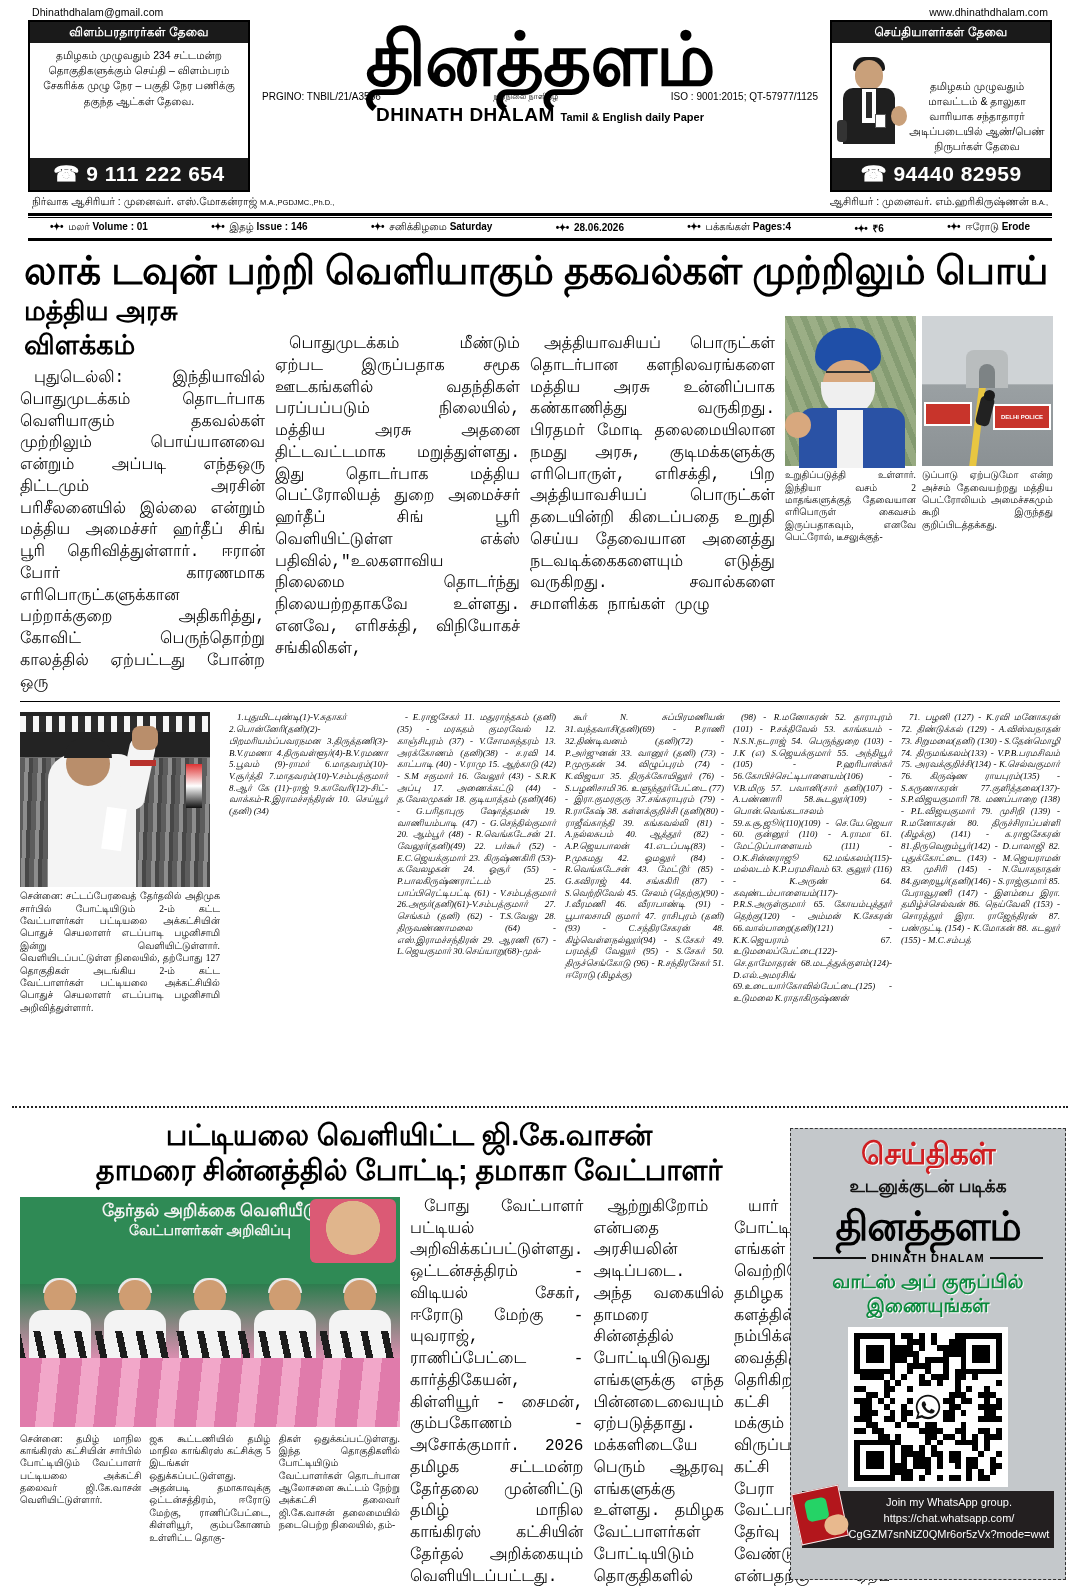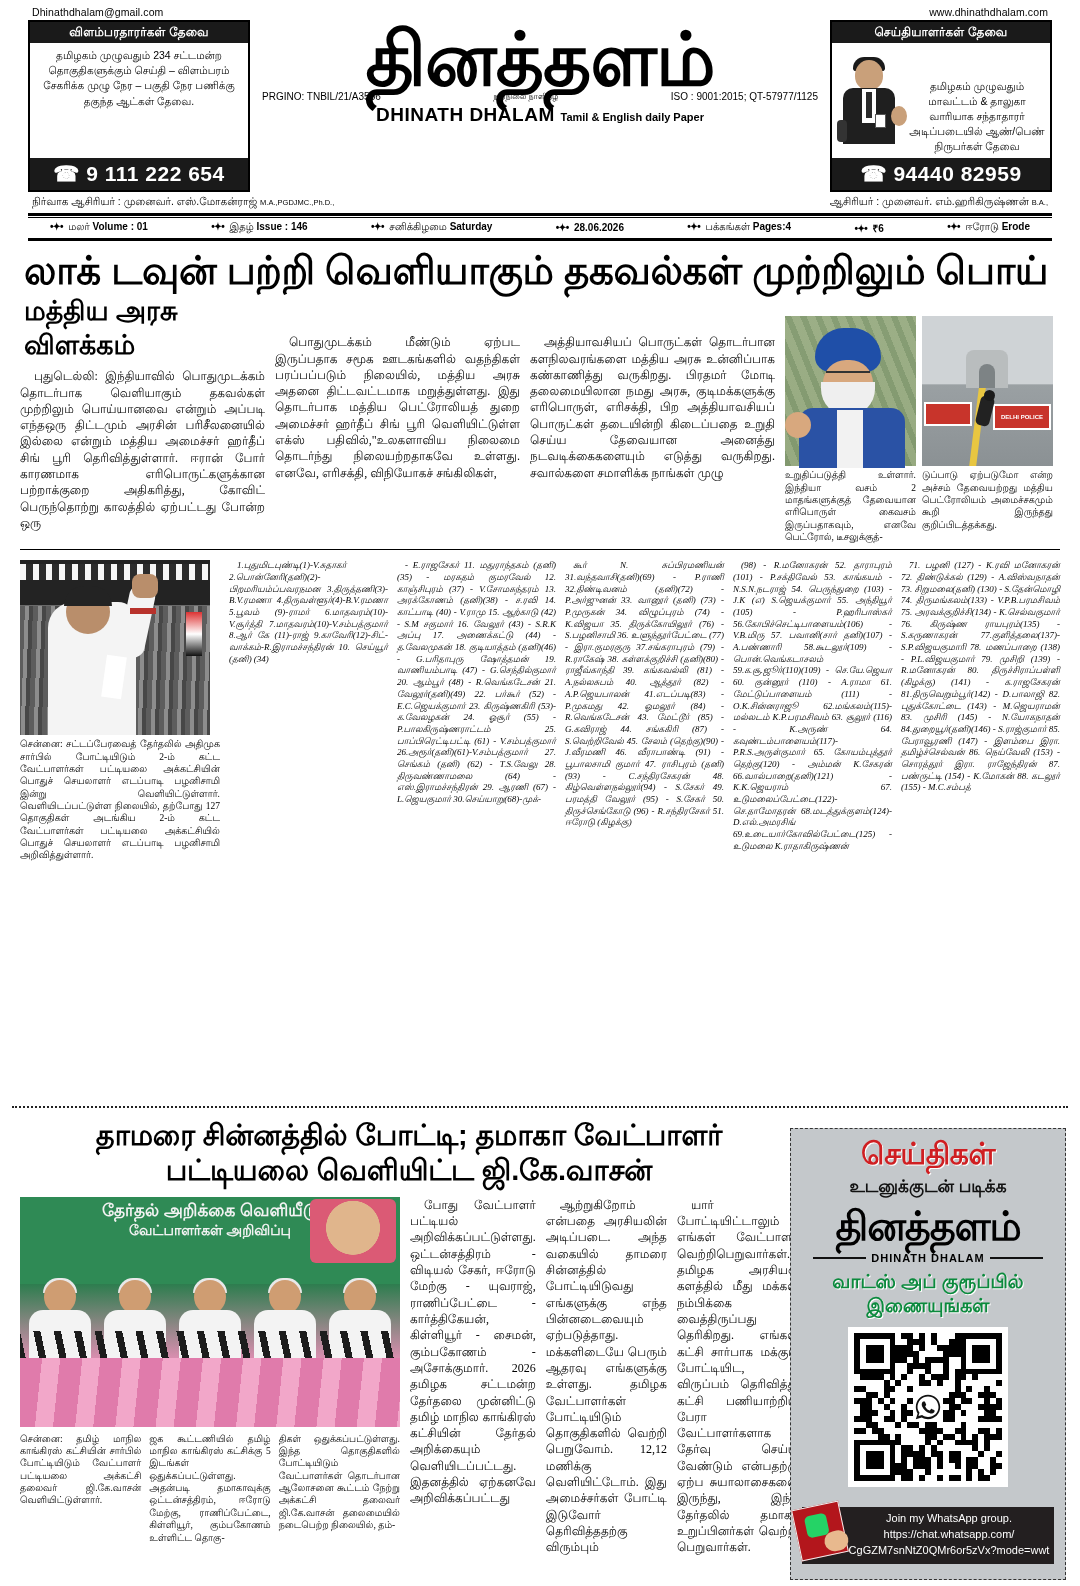--- a/index.html
+++ b/index.html
@@ -76,22 +76,22 @@
                padding:8px 10px 2px; letter-spacing:-.4px; }
   .headline2 { text-align:center; font-size:37px; font-weight:bold; line-height:1.1;
                padding:6px 10px 6px; letter-spacing:-.3px; }
   .headline3 { text-align:center; font-size:29px; font-weight:bold; line-height:1.22;
                padding:8px 10px 6px; letter-spacing:-.2px; }
   .subhead { font-size:27px; font-weight:bold; padding:2px 0 4px 4px; }
 
   
   .art1 { display:grid; grid-template-columns:1fr 1fr 1fr 275px;
           gap:10px; padding:0 6px; }
-  .col-text { font-size:12px; line-height:1.36; text-align:justify;
-              font-family:Liberation Serif, serif; }
+  .col-text { font-size:16px; line-height:1.36; text-align:justify;
+              font-family:Liberation Mono, monospace; }
   .col-text p { text-indent:14px; margin-bottom:1px; }
 
   
   .ph-minister { height:150px; width:131px; background:linear-gradient(#cfd8c4,#b9c4ab); position:relative;}
   .ph-minister .plant { position:absolute; inset:0; background:
       repeating-linear-gradient(68deg,#6f8a5a 0 6px, #8ba172 6px 14px); opacity:.75;}
   .ph-minister .turban { position:absolute; left:30px; top:12px; width:66px; height:44px;
       background:#1f4fa8; border-radius:34px 34px 18px 18px;}
   .ph-minister .face { position:absolute; left:38px; top:44px; width:50px; height:48px;
       background:#d8a87e; border-radius:24px 24px 26px 26px;}
@@ -200,21 +200,21 @@
   .botad .t3 { color:#0b8a3d; font-size:19px; font-weight:bold; margin-top:7px;
                text-shadow:1px 1px 0 #fff;}
   .botad .t4 { color:#0b8a3d; font-size:19px; font-weight:bold; text-shadow:1px 1px 0 #fff;}
   .qr { width:160px; height:160px; background:#fff; margin-top:8px; position:relative;
         padding:6px; }
   .qr .mod { position:absolute; background:#000; }
   .qr .wa { position:absolute; left:50%; top:50%; transform:translate(-50%,-50%);
             width:42px; height:42px; background:#fff; border-radius:50%;
             display:flex; align-items:center; justify-content:center; }
   .qr .wa svg { width:30px; height:30px; }
-  .joinbar { width:252px; background:#231f20; color:#fff; margin-top:20px;
+  .joinbar { width:252px; background:#231f20; color:#fff; margin-top:4px;
              font-size:11px; text-align:center; padding:4px 2px 5px 44px;
              line-height:1.45; position:relative;}
   .joinbar .phoneimg { position:absolute; left:-6px; top:-2px; width:48px; height:52px;
              background:#b3161c; transform:rotate(-12deg); border:1px solid #eee;}
   .joinbar .phoneimg .scr { position:absolute; left:10px; top:8px; width:22px; height:22px;
              background:#25d366; border-radius:5px;}
   .joinbar .phoneimg .fing { position:absolute; right:-3px; bottom:2px; width:24px;
              height:20px; background:#e8b98e; border-radius:10px;}
   .hrule { border-top:1.5px solid #000; margin:6px 6px; }
   .hrule-dot { border-top:2px dotted #222; margin:6px 6px; }
@@ -470,22 +470,22 @@
 86. நெய்வேலி (153) - சொரத்தூர் இரா. ராஜேந்திரன்
 87. பண்ருட்டி (154) - K.மோகன்
 88. கடலூர் (155) - M.C.சம்பத்</p>
     </div>
   </div>
 
   <div class="hrule-dot" style="position:absolute; left:6px; right:6px; top:1100px;"></div>
 
   <div style="position:absolute; left:14px; top:1110px; width:790px;">
     <div class="headline3">
+      <div>பட்டியலை வெளியிட்ட ஜி.கே.வாசன்</div>
       <div>தாமரை சின்னத்தில் போட்டி; தமாகா வேட்பாளர்</div>
-      <div>பட்டியலை வெளியிட்ட ஜி.கே.வாசன்</div>
     </div>
     <div class="art3">
       <div>
         <div class="presser">
           <div class="banner">
             <div class="l1">தேர்தல் அறிக்கை வெளியீடு</div>
             <div class="l2">வேட்பாளர்கள் அறிவிப்பு</div>
           </div>
           <div class="faceimg"></div>
           <div class="row">

